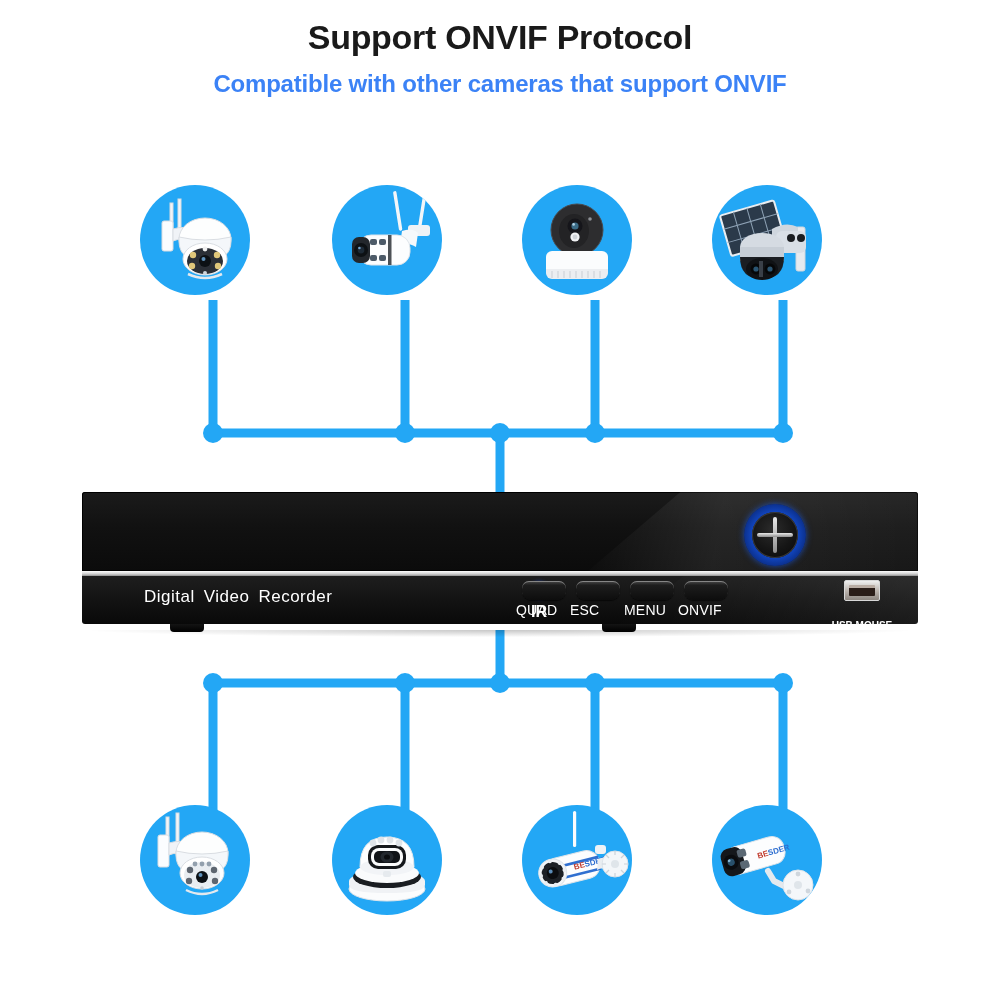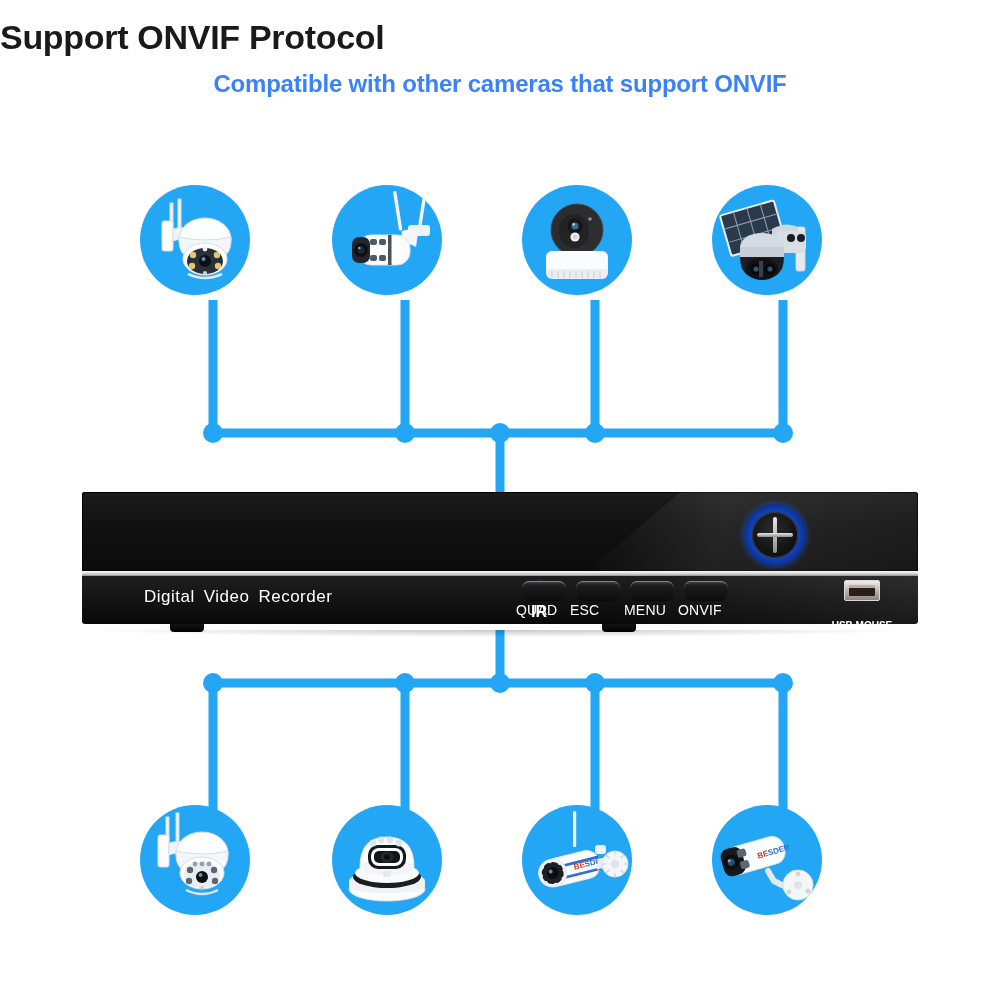--- a/index.html
+++ b/index.html
@@ -7,21 +7,21 @@
     width: 1000px; height: 1000px;
     background: #ffffff;
     font-family: "Liberation Sans", sans-serif;
     overflow: hidden;
   }
   #stage { position: relative; width: 1000px; height: 1000px; background: #fff; }
 
   
   .title {
     position: absolute; left: 0; top: 18px; width: 1000px;
-    text-align: left;
+    text-align: center;
     font-size: 34px; font-weight: 700; color: #1a1a1a;
     letter-spacing: -0.3px;
   }
   .subtitle {
     position: absolute; left: 0; top: 70px; width: 1000px;
     text-align: center;
     font-size: 24px; font-weight: 700; color: #3b82f6;
     letter-spacing: -0.2px;
   }
 

